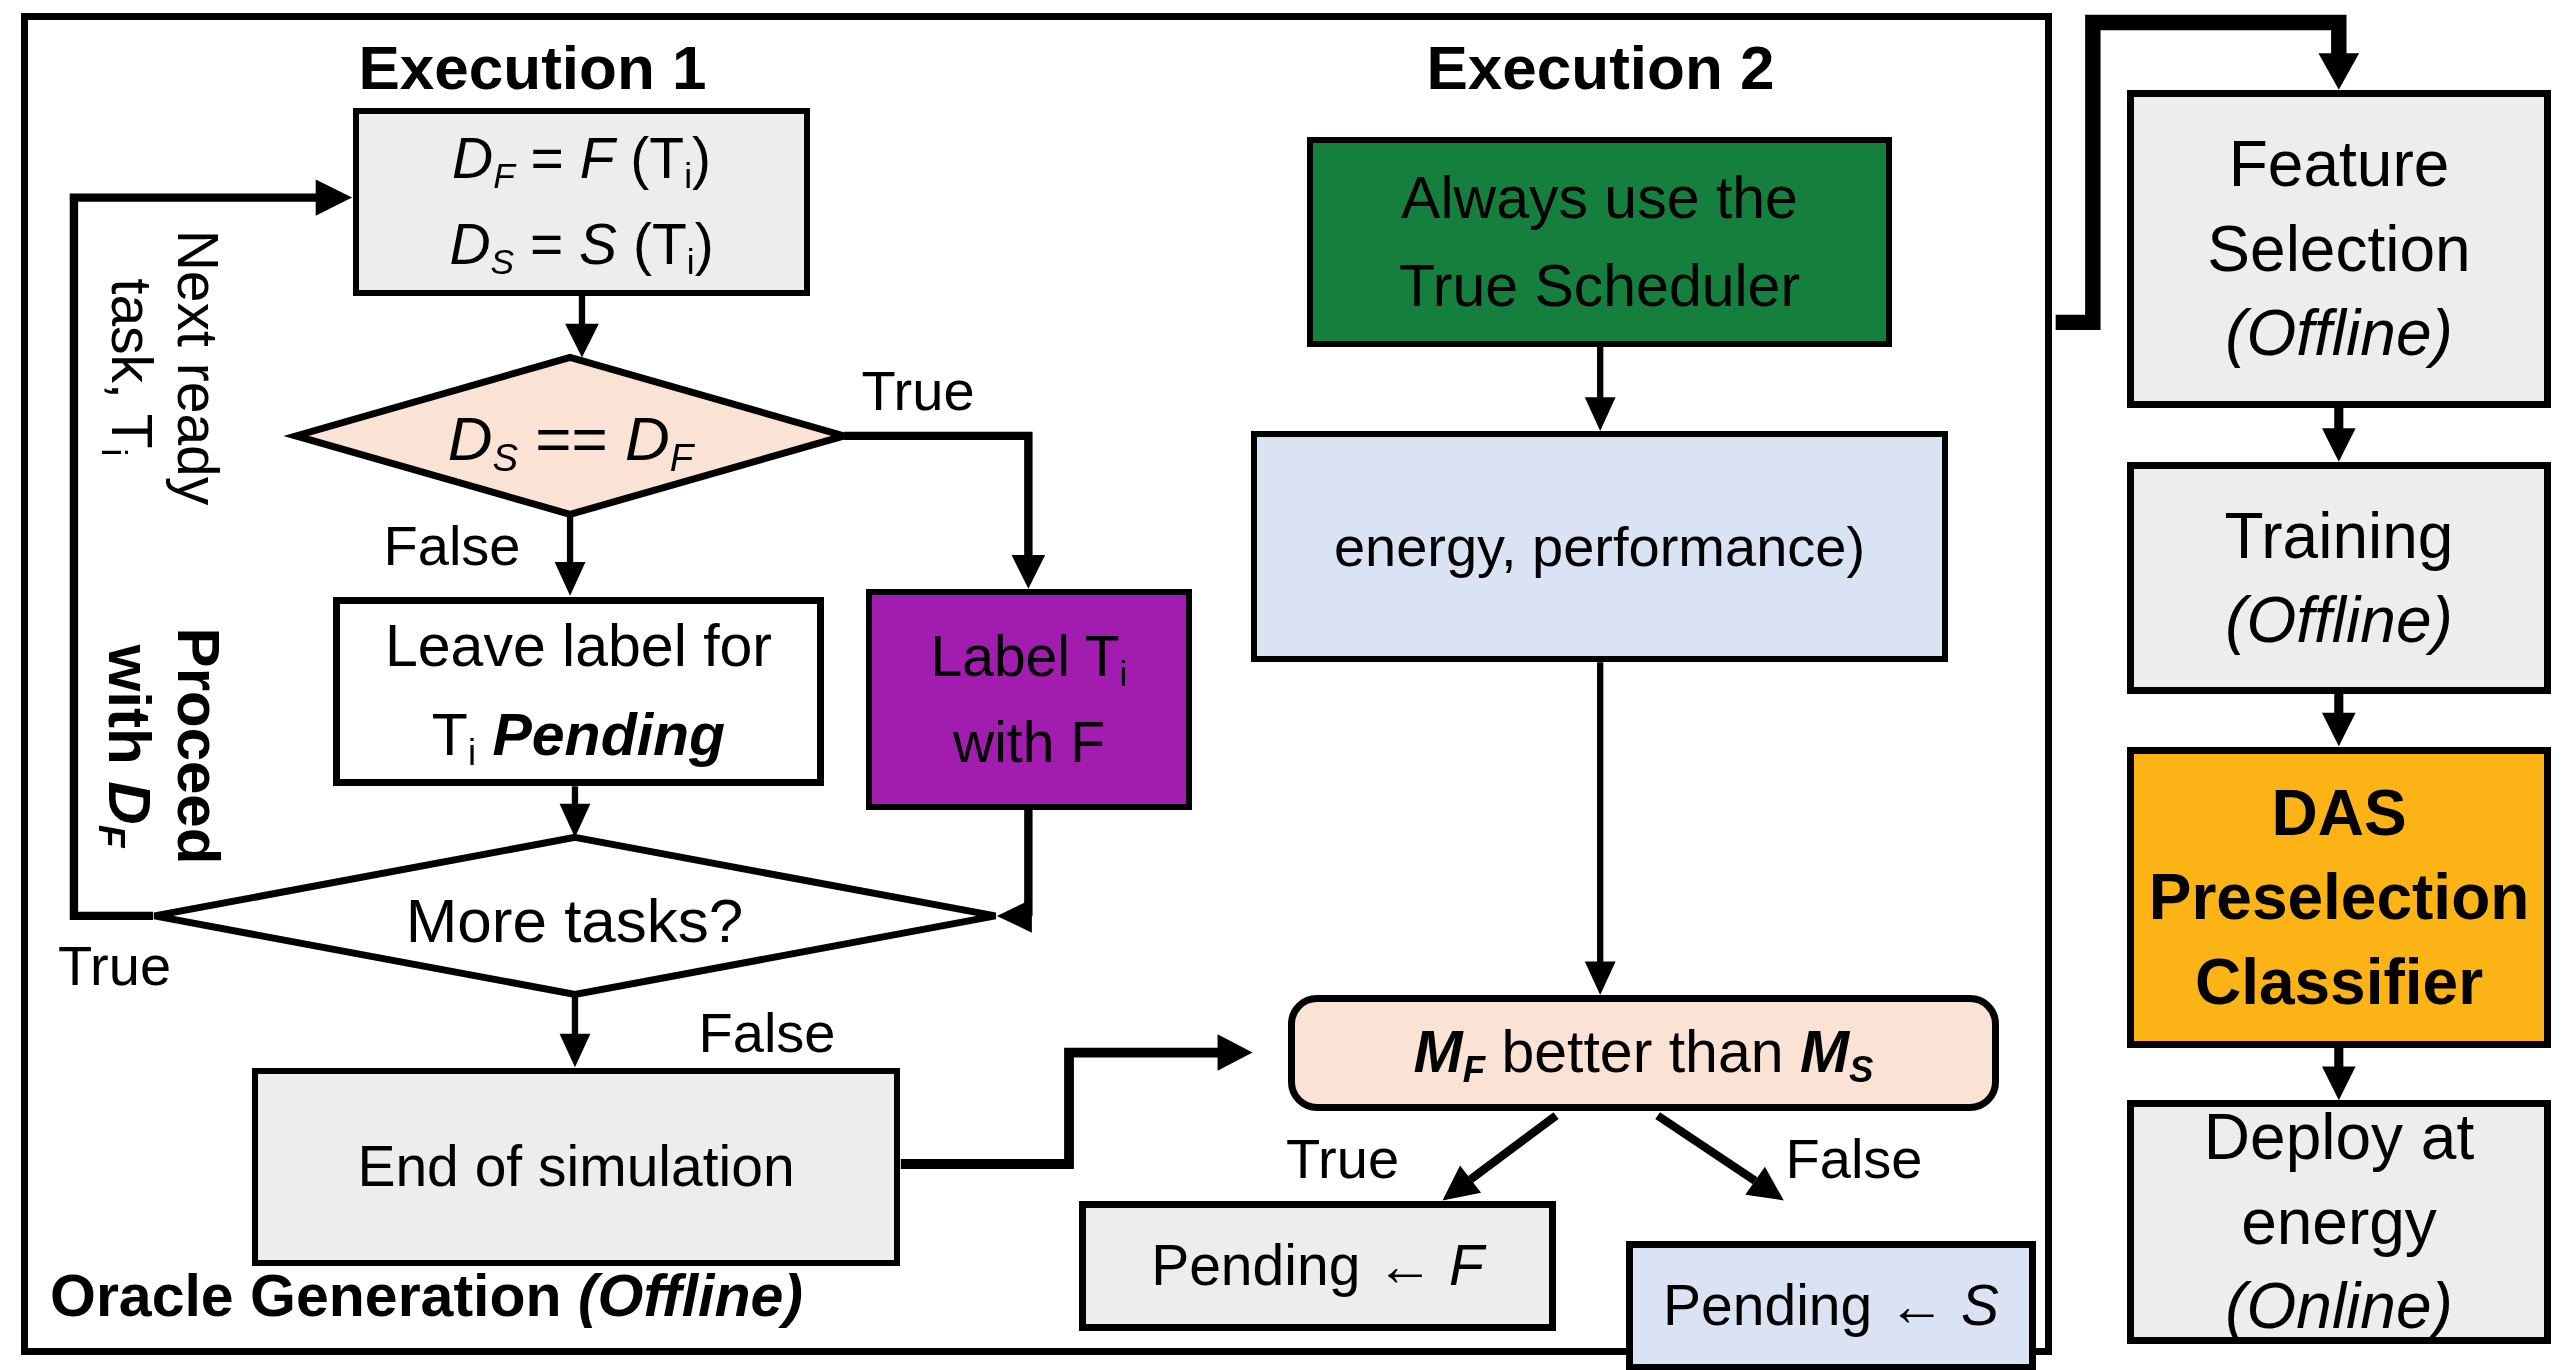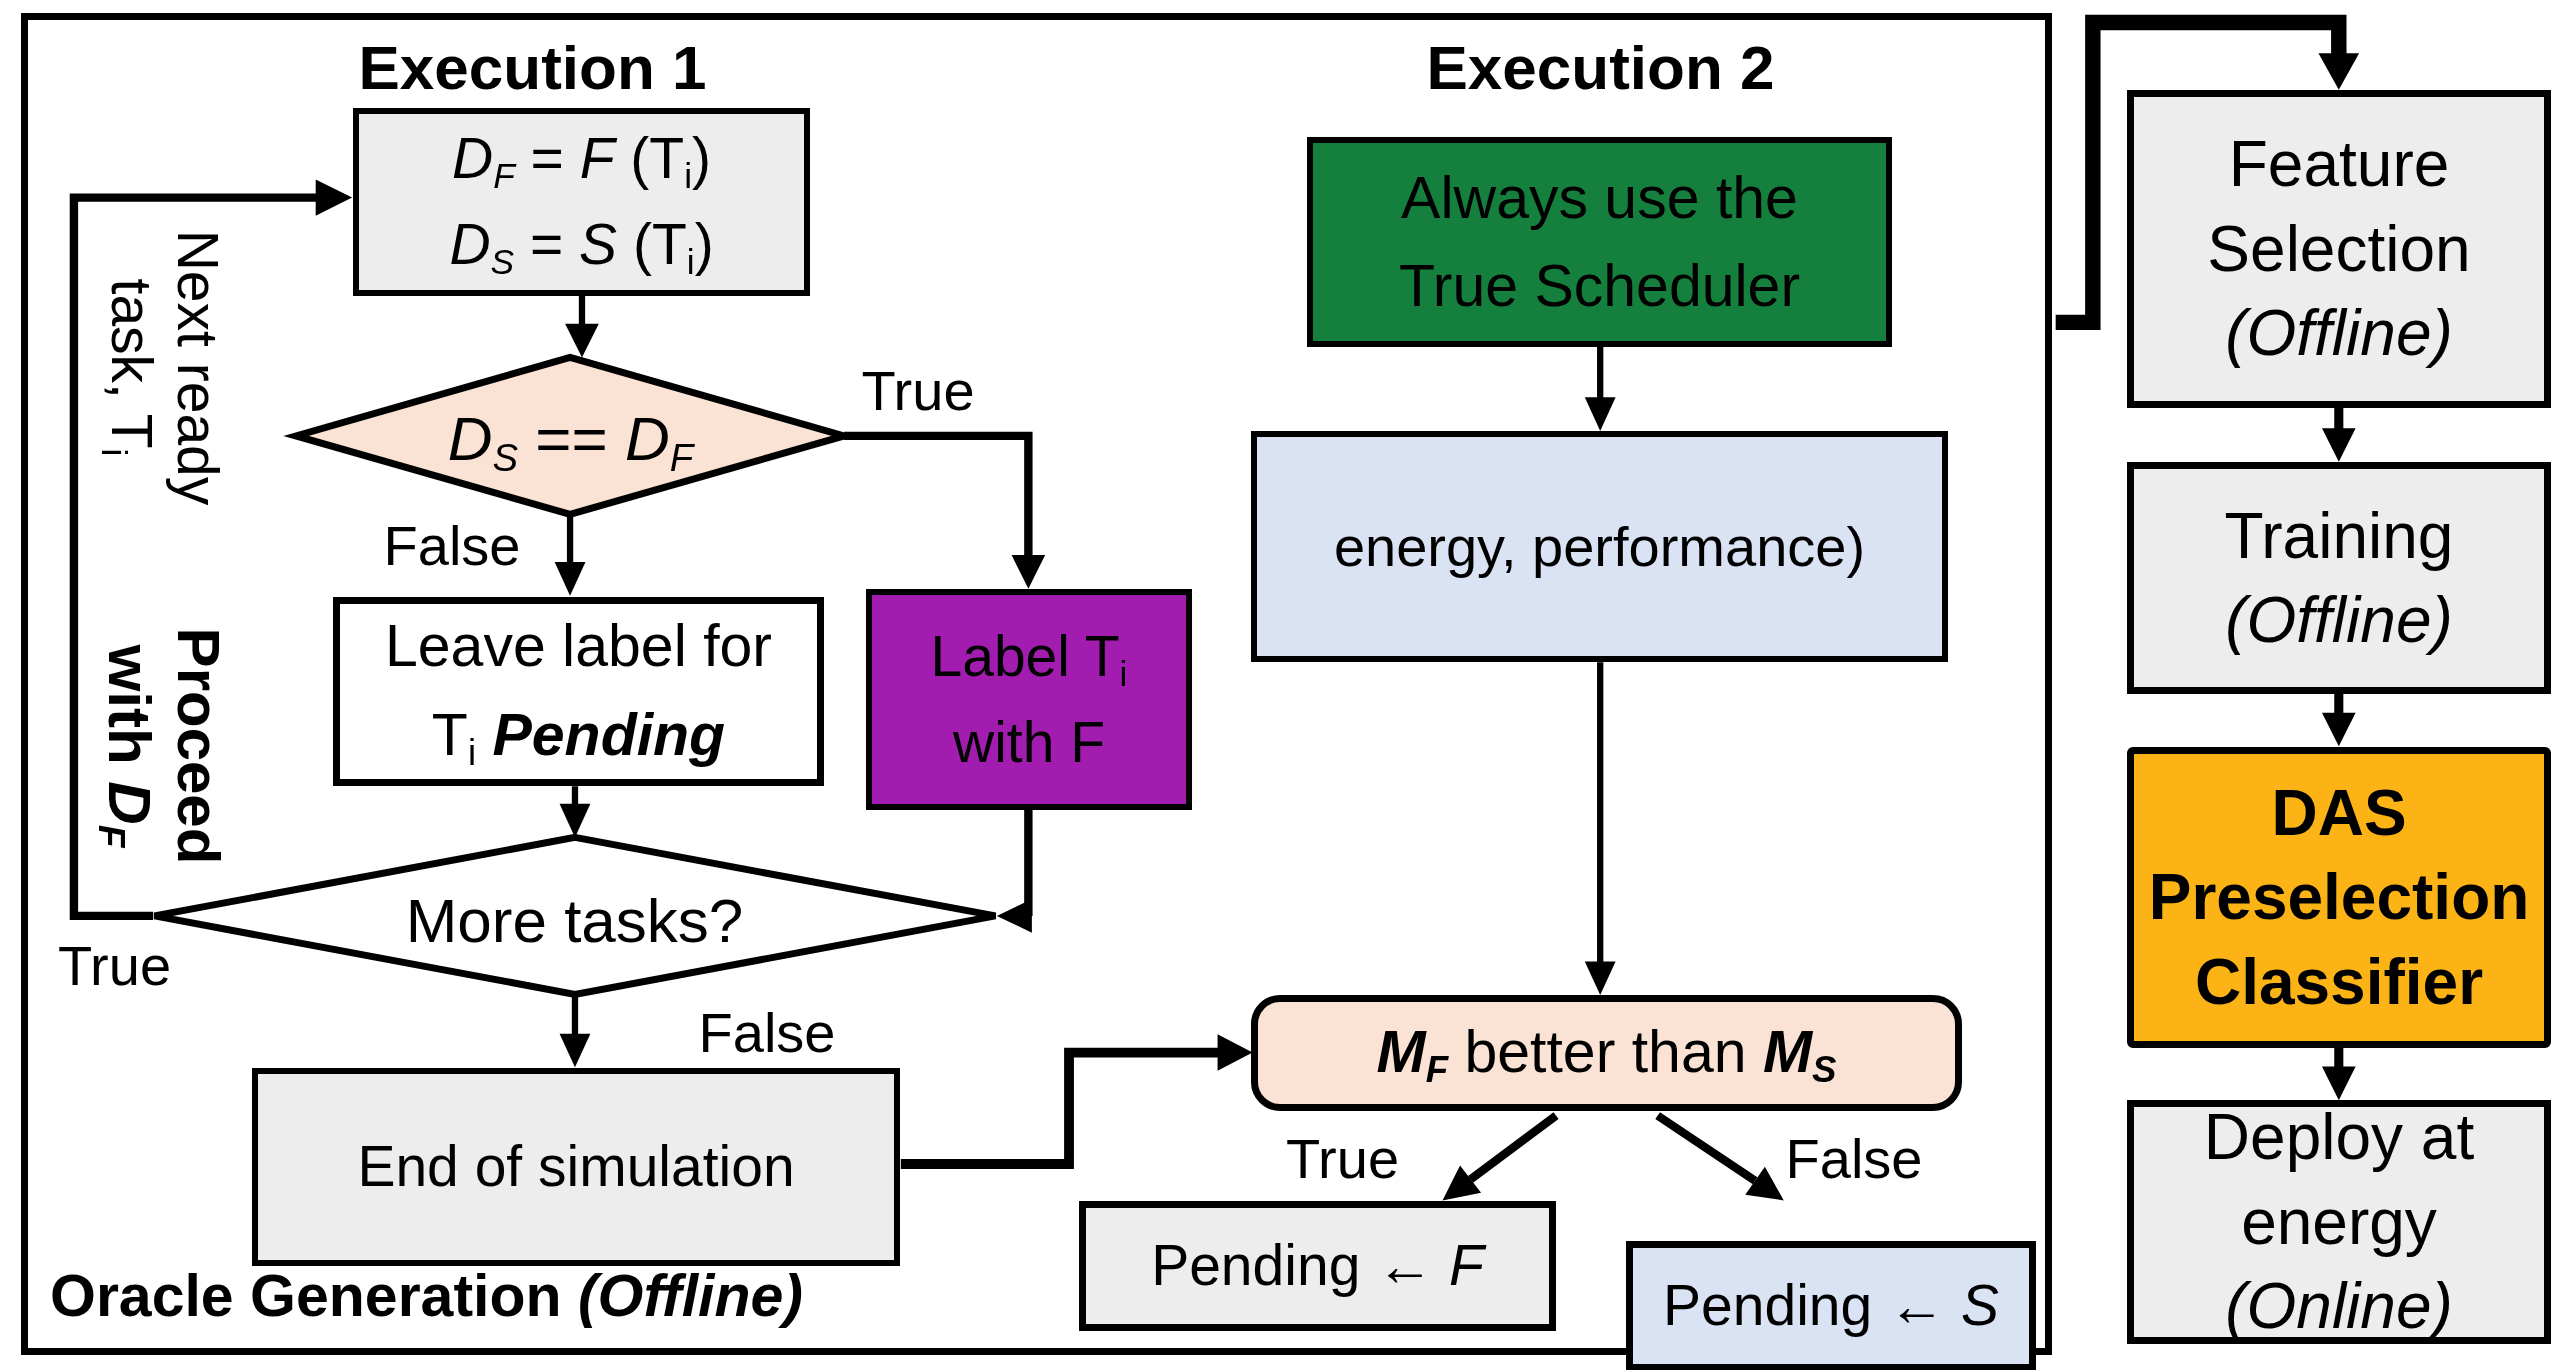--- a/index.html
+++ b/index.html
@@ -130,21 +130,21 @@
 
   <div class="node" style="left: 1307px; top: 137px; width: 585px; height: 210px; font-size: 59px; background-color: #15803d;">
     <div>Always use the</div>
     <div>True Scheduler</div>
   </div>
 
   <div class="node" style="left: 1251px; top: 431px; width: 697px; height: 231px; font-size: 56px; background-color: rgb(218, 227, 243);">
     <div>energy, performance)</div>
   </div>
 
-  <div class="node rounded" style="left: 1251px; top: 995px; width: 711px; height: 116px; font-size: 59px; background-color: rgb(250, 227, 212);">
+  <div class="node rounded" style="left: 1288px; top: 995px; width: 711px; height: 116px; font-size: 59px; background-color: rgb(250, 227, 212);">
     <div><span class="p-bi">M</span><span class="p-bis">F</span><span class="p-n"> better than </span><span class="p-bi">M</span><span class="p-bis">S</span></div>
   </div>
   <div class="lbl" style="left:1255px;top:1127px;width:175px;">True</div>
   <div class="lbl" style="left:1749px;top:1127px;width:210px;">False</div>
 
   <div class="node" style="left: 1079px; top: 1201px; width: 477px; height: 130px; border-width: 7px; background-color: rgb(237, 237, 237);">
     <div><span class="p-n">Pending </span><span class="p-n">← </span><span class="p-i">F</span></div>
   </div>
   <div class="node" style="left: 1626px; top: 1201px; width: 410px; height: 130px; border-width: 7px; background-color: rgb(218, 227, 243); margin-top: 40px;">
     <div><span class="p-n">Pending </span><span class="p-n">← </span><span class="p-i">S</span></div>
@@ -154,21 +154,21 @@
     <div>Feature</div>
     <div>Selection</div>
     <div><span class="p-i">(Offline)</span></div>
   </div>
 
   <div class="node rcol" style="left: 2127px; top: 462px; width: 424px; height: 232px; border-width: 7px; background-color: rgb(237, 237, 237);">
     <div>Training</div>
     <div><span class="p-i">(Offline)</span></div>
   </div>
 
-  <div class="node rcol" style="left: 2127px; top: 747px; width: 424px; height: 301px; border-width: 7px; font-weight: 700; background-color: rgb(252, 179, 22); border-radius: 6px;">
+  <div class="node rcol" style="left: 2127px; top: 747px; width: 424px; height: 301px; border-width: 7px; font-weight: 700; background-color: rgb(252, 179, 22);">
     <div>DAS</div>
     <div>Preselection</div>
     <div>Classifier</div>
   </div>
 
   <div class="node rcol" style="left: 2127px; top: 1100px; width: 424px; height: 244px; border-width: 7px; background-color: rgb(237, 237, 237);">
     <div>Deploy at</div>
     <div>energy</div>
     <div><span class="p-i">(Online)</span></div>
   </div>

